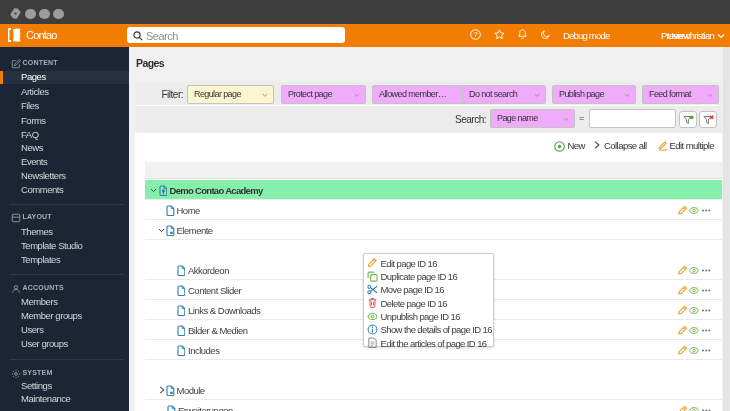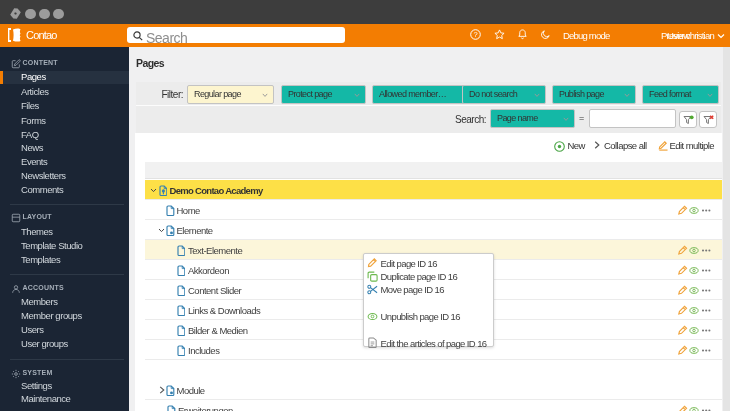--- a/index.html
+++ b/index.html
@@ -8,38 +8,38 @@
   .abs { position:absolute; }
 
   
   #winbar { left:0; top:0; width:730px; height:24px; background:#3d3d3d; }
   .wdot { position:absolute; top:8.5px; width:10.5px; height:10.5px; border-radius:50%; background:#9c9c9c; }
 
   
   #obar { left:0; top:24px; width:730px; height:23px; background:#f37d02; }
   #logo-text { position:absolute; left:26px; top:5px; font-size:11px; letter-spacing:-0.8px; color:#fff;text-align:center; }
   #searchbox { position:absolute; left:127px; top:3px; width:218px; height:16px; background:#fff; border-radius:3px; }
-  #searchbox span { position:absolute; left:19px; top:2.5px; font-size:14px; letter-spacing:-0.5px; color:#8e8e8e; }
+  #searchbox span { position:absolute; left:19px; top:2.5px; font-size:11px; letter-spacing:-0.5px; color:#8e8e8e; }
   .obar-txt { position:absolute; top:6px; font-size:9.5px; letter-spacing:-0.8px; color:#fff; white-space:nowrap; }
 
   
   #sidebar { left:0; top:47px; width:129px; height:364px; background:#1b2534; }
   .sb-h { position:absolute; left:22.5px; font-size:7px; letter-spacing:0.2px; color:#a5aeb8; font-weight:bold; }
   .sb-i { position:absolute; left:21px; font-size:9.5px; letter-spacing:-0.45px; color:#d2d8dd; white-space:nowrap; }
   .sb-div { position:absolute; left:10px; right:5px; height:1px; background:#2e3947; }
   #sb-active { position:absolute; left:0; top:24px; width:129px; height:13px; background:#263140; border-left:3px solid #f37d02; }
 
   
   #white-wrap { left:135px; top:133px; width:587px; height:278px; background:#fff; }
   #pages-h1 { left:136px; top:57px; font-size:10.5px; letter-spacing:-0.6px; font-weight:bold; color:#2e2e2e; }
 
   #fpanel { left:136px; top:82px; width:585px; height:51px; background:#ececec; }
   #fp-sep { left:136px; top:105px; width:585px; height:1px; background:#fcfcfc; }
   .lbl { position:absolute; font-size:10px; letter-spacing:-0.5px; font-weight:normal; color:#333; white-space:nowrap; }
-  .sel { position:absolute; height:19px; background:#14b8a6; border:1px solid #c3c3c3; border-radius:2px; font-size:9px; letter-spacing:-0.6px; color:#333; line-height:17px; padding-left:6px; white-space:nowrap; overflow:hidden; }
+  .sel { position:absolute; height:19px; background:#f0abfc; border:1px solid #c3c3c3; border-radius:2px; font-size:9px; letter-spacing:-0.6px; color:#333; line-height:17px; padding-left:6px; white-space:nowrap; overflow:hidden; }
   .sel svg { position:absolute; right:5px; top:7px; }
   .inp { position:absolute; height:19px; background:#fff; border:1px solid #c3c3c3; border-radius:2px; }
 
   #toolbar { position:absolute; left:145px; top:138px; width:580px; height:14px; font-size:9.5px; letter-spacing:-0.55px; color:#333;text-align:right; } #toolbar span { white-space:nowrap; }
 
   
   #tree { left:144.5px; top:162px; width:577px; height:249px; }
   #tree-band { position:absolute; left:0; top:0; width:577px; height:17px; background:#f1f1f1; border-bottom:1px solid #e2e2e2; }
   .trow { position:absolute; left:0; width:577px; height:20px; border-bottom:1px solid #ebebeb; }
   .trow .txt { position:absolute; top:5px; font-size:9.5px; letter-spacing:-0.5px; color:#404040; white-space:nowrap; }
@@ -196,21 +196,21 @@
     </svg>
   <span class="abs" style="left:459px;top:1.5px">Collapse all</span>
   <svg class="abs" style="left:511.5px;top:2px" width="11" height="11" viewBox="0 0 12 12">
       <path d="M3 7.5 L8.5 2 L10 3.5 L4.5 9 L2.6 9.4 z" fill="none" stroke="#f0a43c" stroke-width="1.3"></path>
       <path d="M2.5 11 h9" stroke="#f0a43c" stroke-width="1.3"></path>
     </svg>
   <span class="abs" style="left:524.5px;top:1.5px">Edit multiple</span>
 </div>
 <div class="abs" id="tree">
   <div id="tree-band"></div>
-  <div class="trow" style="top:18px;background:#fde047">
+  <div class="trow" style="top:18px;background:#86efac">
     <svg class="chev" style="left:5.5px;top:7.5px" width="7" height="5" viewBox="0 0 7 5">
         <path d="M1 1 L3.5 3.6 L6 1" fill="none" stroke="#4a4a4a" stroke-width="1"></path>
       </svg>
     <svg class="abs" style="left:14px;top:4.5px" width="8.5" height="11" viewBox="0 0 8.5 11">
         <path d="M1 2.1 Q1 1 2.1 1 H5.2 L7.8 3.6 V9.4 Q7.8 10.5 6.7 10.5 H2.1 Q1 10.5 1 9.4 z" fill="none" stroke="#3580b0" stroke-width="1.15"></path>
         <path d="M5.2 1.1 V3.6 H7.8" fill="none" stroke="#3580b0" stroke-width="0.85"></path>
         <circle cx="4.4" cy="5.9" r="1.55" fill="#3580b0"></circle>
         <rect x="3.85" y="6.7" width="1.1" height="2.6" fill="#3580b0"></rect>
       </svg>
     <span class="txt" style="left:25px;font-weight:bold;letter-spacing:-0.7px;color:#333">Demo Contao Academy</span>
@@ -234,35 +234,20 @@
     <svg class="chev" style="left:13px;top:7.5px" width="7" height="5" viewBox="0 0 7 5">
         <path d="M1 1 L3.5 3.6 L6 1" fill="none" stroke="#4a4a4a" stroke-width="1"></path>
       </svg>
     <svg class="abs" style="left:21.5px;top:4.5px" width="8.5" height="11" viewBox="0 0 8.5 11">
         <path d="M1 2.1 Q1 1 2.1 1 H5.2 L7.8 3.6 V9.4 Q7.8 10.5 6.7 10.5 H2.1 Q1 10.5 1 9.4 z" fill="none" stroke="#3580b0" stroke-width="1.15"></path>
         <path d="M5.2 1.1 V3.6 H7.8" fill="none" stroke="#3580b0" stroke-width="0.85"></path>
         <circle cx="5.5" cy="7.9" r="1.45" fill="#3580b0"></circle>
       </svg>
     <span class="txt" style="left:32px">Elemente</span>
   </div>
-  <div class="trow" style="top:78px;background:#fcf6da">
-    <svg class="abs" style="left:32px;top:4.5px" width="8.5" height="11" viewBox="0 0 8.5 11">
-        <path d="M1 2.1 Q1 1 2.1 1 H5.2 L7.8 3.6 V9.4 Q7.8 10.5 6.7 10.5 H2.1 Q1 10.5 1 9.4 z" fill="none" stroke="#3580b0" stroke-width="1.15"></path>
-        <path d="M5.2 1.1 V3.6 H7.8" fill="none" stroke="#3580b0" stroke-width="0.85"></path>
-      </svg>
-    <span class="txt" style="left:43.5px">Text-Elemente</span>
-    <svg class="ricons" viewBox="0 0 33 11">
-        <path d="M1.5 7.5 L6.5 2.5 L8.5 4.5 L3.5 9.5 L0.8 10.2 z M5.2 3.8 l2 2" fill="none" stroke="#f0a43c" stroke-width="1.2" transform="translate(0,-1.2)"></path>
-        <ellipse cx="16" cy="5.5" rx="4.1" ry="2.8" fill="none" stroke="#76b852" stroke-width="1"></ellipse>
-        <circle cx="16" cy="5.5" r="1.25" fill="none" stroke="#76b852" stroke-width="0.9"></circle>
-        <circle cx="25" cy="5.5" r="1.05" fill="#777"></circle>
-        <circle cx="28.2" cy="5.5" r="1.05" fill="#777"></circle>
-        <circle cx="31.4" cy="5.5" r="1.05" fill="#777"></circle>
-      </svg>
-  </div>
   <div class="trow" style="top:98px">
     <svg class="abs" style="left:32px;top:4.5px" width="8.5" height="11" viewBox="0 0 8.5 11">
         <path d="M1 2.1 Q1 1 2.1 1 H5.2 L7.8 3.6 V9.4 Q7.8 10.5 6.7 10.5 H2.1 Q1 10.5 1 9.4 z" fill="none" stroke="#3580b0" stroke-width="1.15"></path>
         <path d="M5.2 1.1 V3.6 H7.8" fill="none" stroke="#3580b0" stroke-width="0.85"></path>
       </svg>
     <span class="txt" style="left:43.5px">Akkordeon</span>
     <svg class="ricons" viewBox="0 0 33 11">
         <path d="M1.5 7.5 L6.5 2.5 L8.5 4.5 L3.5 9.5 L0.8 10.2 z M5.2 3.8 l2 2" fill="none" stroke="#f0a43c" stroke-width="1.2" transform="translate(0,-1.2)"></path>
         <ellipse cx="16" cy="5.5" rx="4.1" ry="2.8" fill="none" stroke="#76b852" stroke-width="1"></ellipse>
         <circle cx="16" cy="5.5" r="1.25" fill="none" stroke="#76b852" stroke-width="0.9"></circle>
@@ -374,27 +359,42 @@
     <span>Duplicate page ID 16</span>
   </div>
   <div class="cm-item" style="top:28.9px">
     <svg width="11" height="11" viewBox="0 0 12 12">
         <circle cx="2.5" cy="3" r="1.6" fill="none" stroke="#3580b0" stroke-width="1.1"></circle>
         <circle cx="2.5" cy="9" r="1.6" fill="none" stroke="#3580b0" stroke-width="1.1"></circle>
         <path d="M3.8 4 L11 9.5 M3.8 8 L11 2.5" stroke="#3580b0" stroke-width="1.2"></path>
       </svg>
     <span>Move page ID 16</span>
   </div>
+  <div class="cm-item" style="top:42.2px">
+    <svg width="11" height="11" viewBox="0 0 12 12">
+        <path d="M2 3 h8 M4.6 3 V1.7 h2.8 V3 M3.1 3 l0.4 7.5 a1 1 0 0 0 1 0.9 h3 a1 1 0 0 0 1 -0.9 L8.9 3" fill="none" stroke="#db4a3c" stroke-width="1"></path>
+        <path d="M4.9 5 v4.2 M7.1 5 v4.2" stroke="#db4a3c" stroke-width="0.9"></path>
+      </svg>
+    <span>Delete page ID 16</span>
+  </div>
   <div class="cm-item" style="top:55.5px">
     <svg width="11" height="11" viewBox="0 0 12 12">
         <ellipse cx="6" cy="6" rx="4.8" ry="3.4" fill="none" stroke="#6cb94e" stroke-width="1.1"></ellipse>
         <circle cx="6" cy="6" r="1.5" fill="none" stroke="#6cb94e" stroke-width="1"></circle>
       </svg>
     <span>Unpublish page ID 16</span>
   </div>
+  <div class="cm-item" style="top:68.8px">
+    <svg width="11" height="11" viewBox="0 0 12 12">
+        <circle cx="6" cy="6" r="4.8" fill="none" stroke="#3580b0" stroke-width="1.1"></circle>
+        <circle cx="6" cy="3.6" r="0.8" fill="#3580b0"></circle>
+        <rect x="5.35" y="5.2" width="1.3" height="4" fill="#3580b0"></rect>
+      </svg>
+    <span>Show the details of page ID 16</span>
+  </div>
   <div class="cm-item" style="top:82.1px">
     <svg width="11" height="11" viewBox="0 0 12 12">
         <path d="M2 2 a1 1 0 0 1 1 -1 h4 L10 3.5 v7 a1 1 0 0 1 -1 1 H3 a1 1 0 0 1 -1 -1 z" fill="none" stroke="#8a8a8a" stroke-width="1.1"></path>
         <path d="M4 5.5 h4 M4 7.5 h4 M4 9.5 h2.5" stroke="#8a8a8a" stroke-width="0.9"></path>
       </svg>
     <span>Edit the articles of page ID 16</span>
   </div>
 </div>
 
 </body></html>

